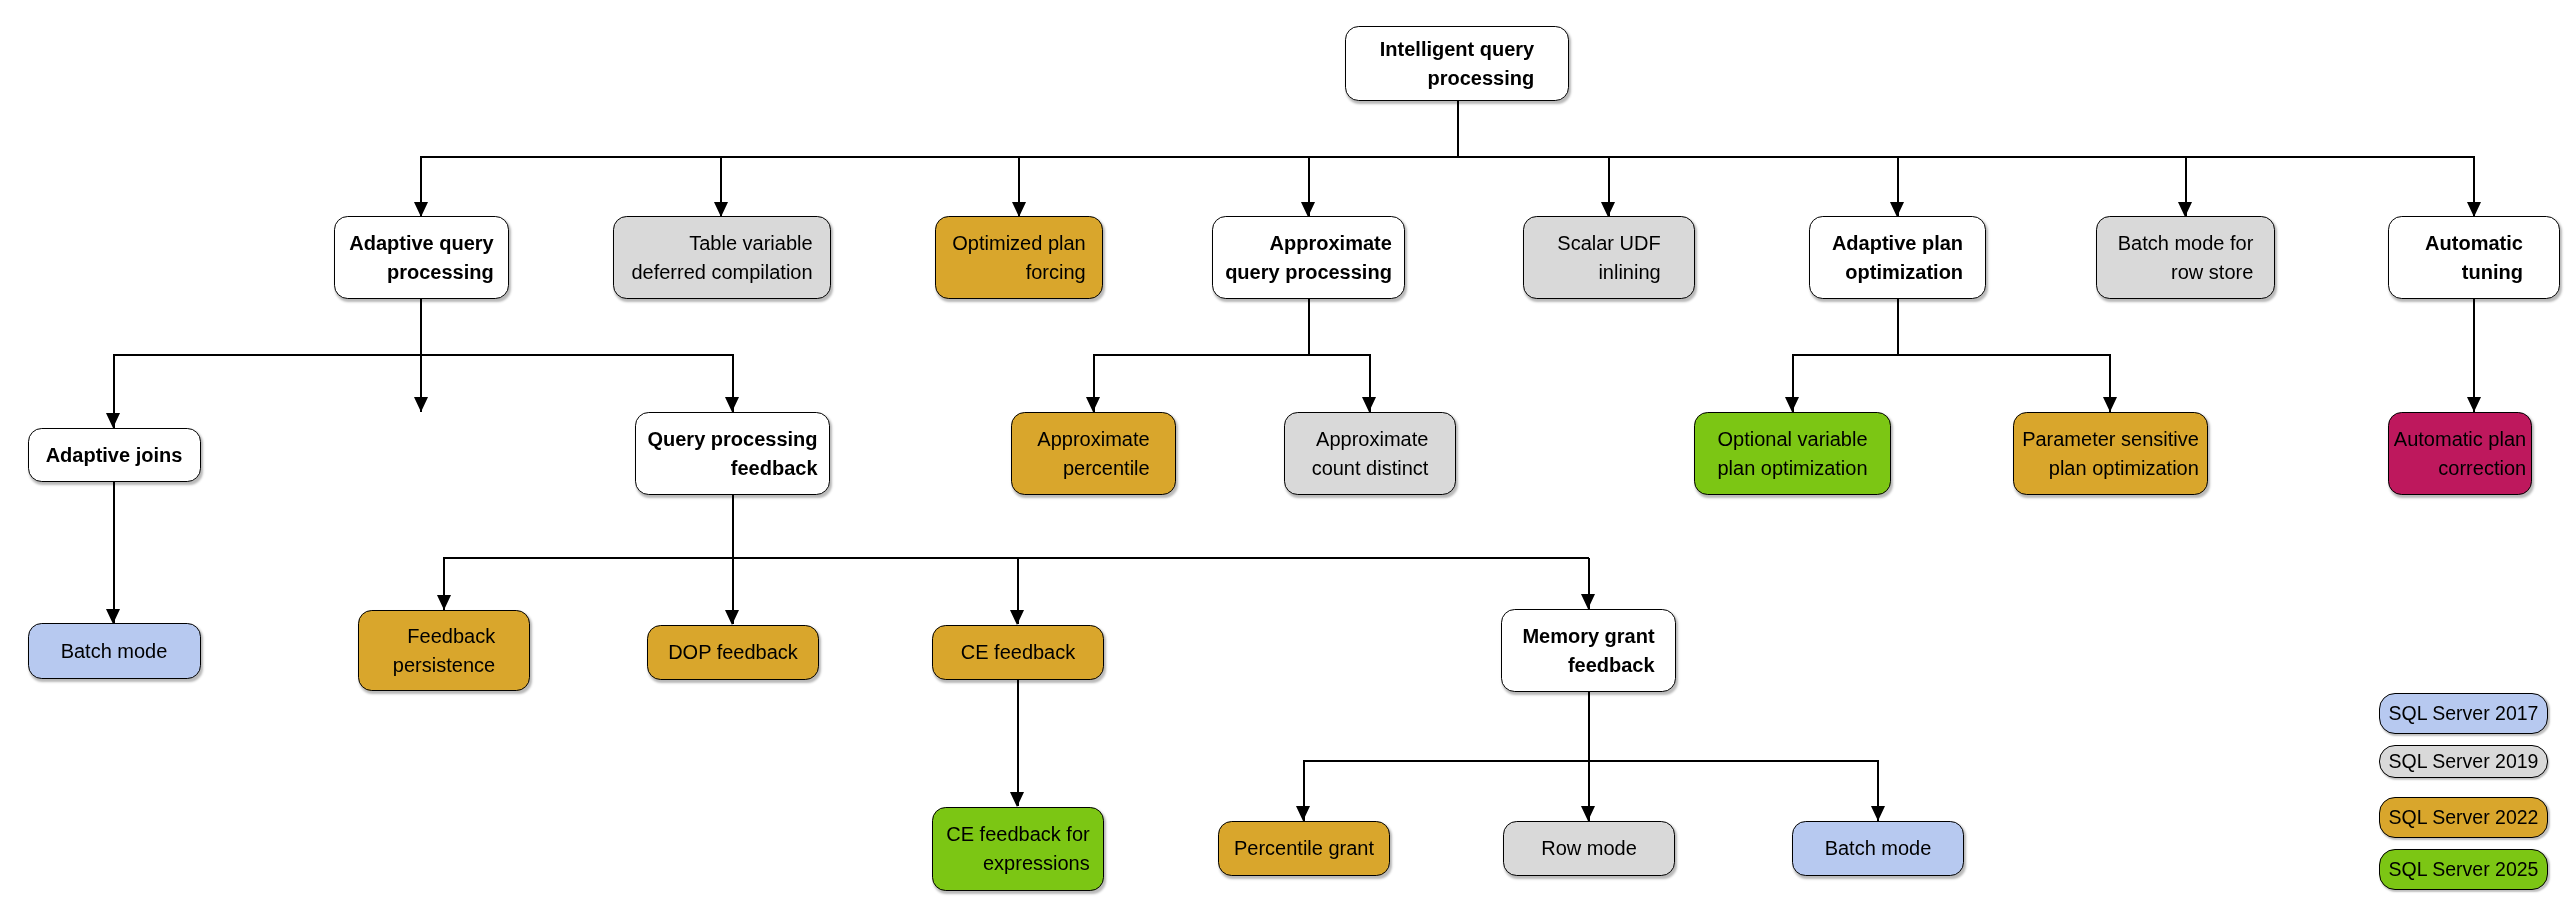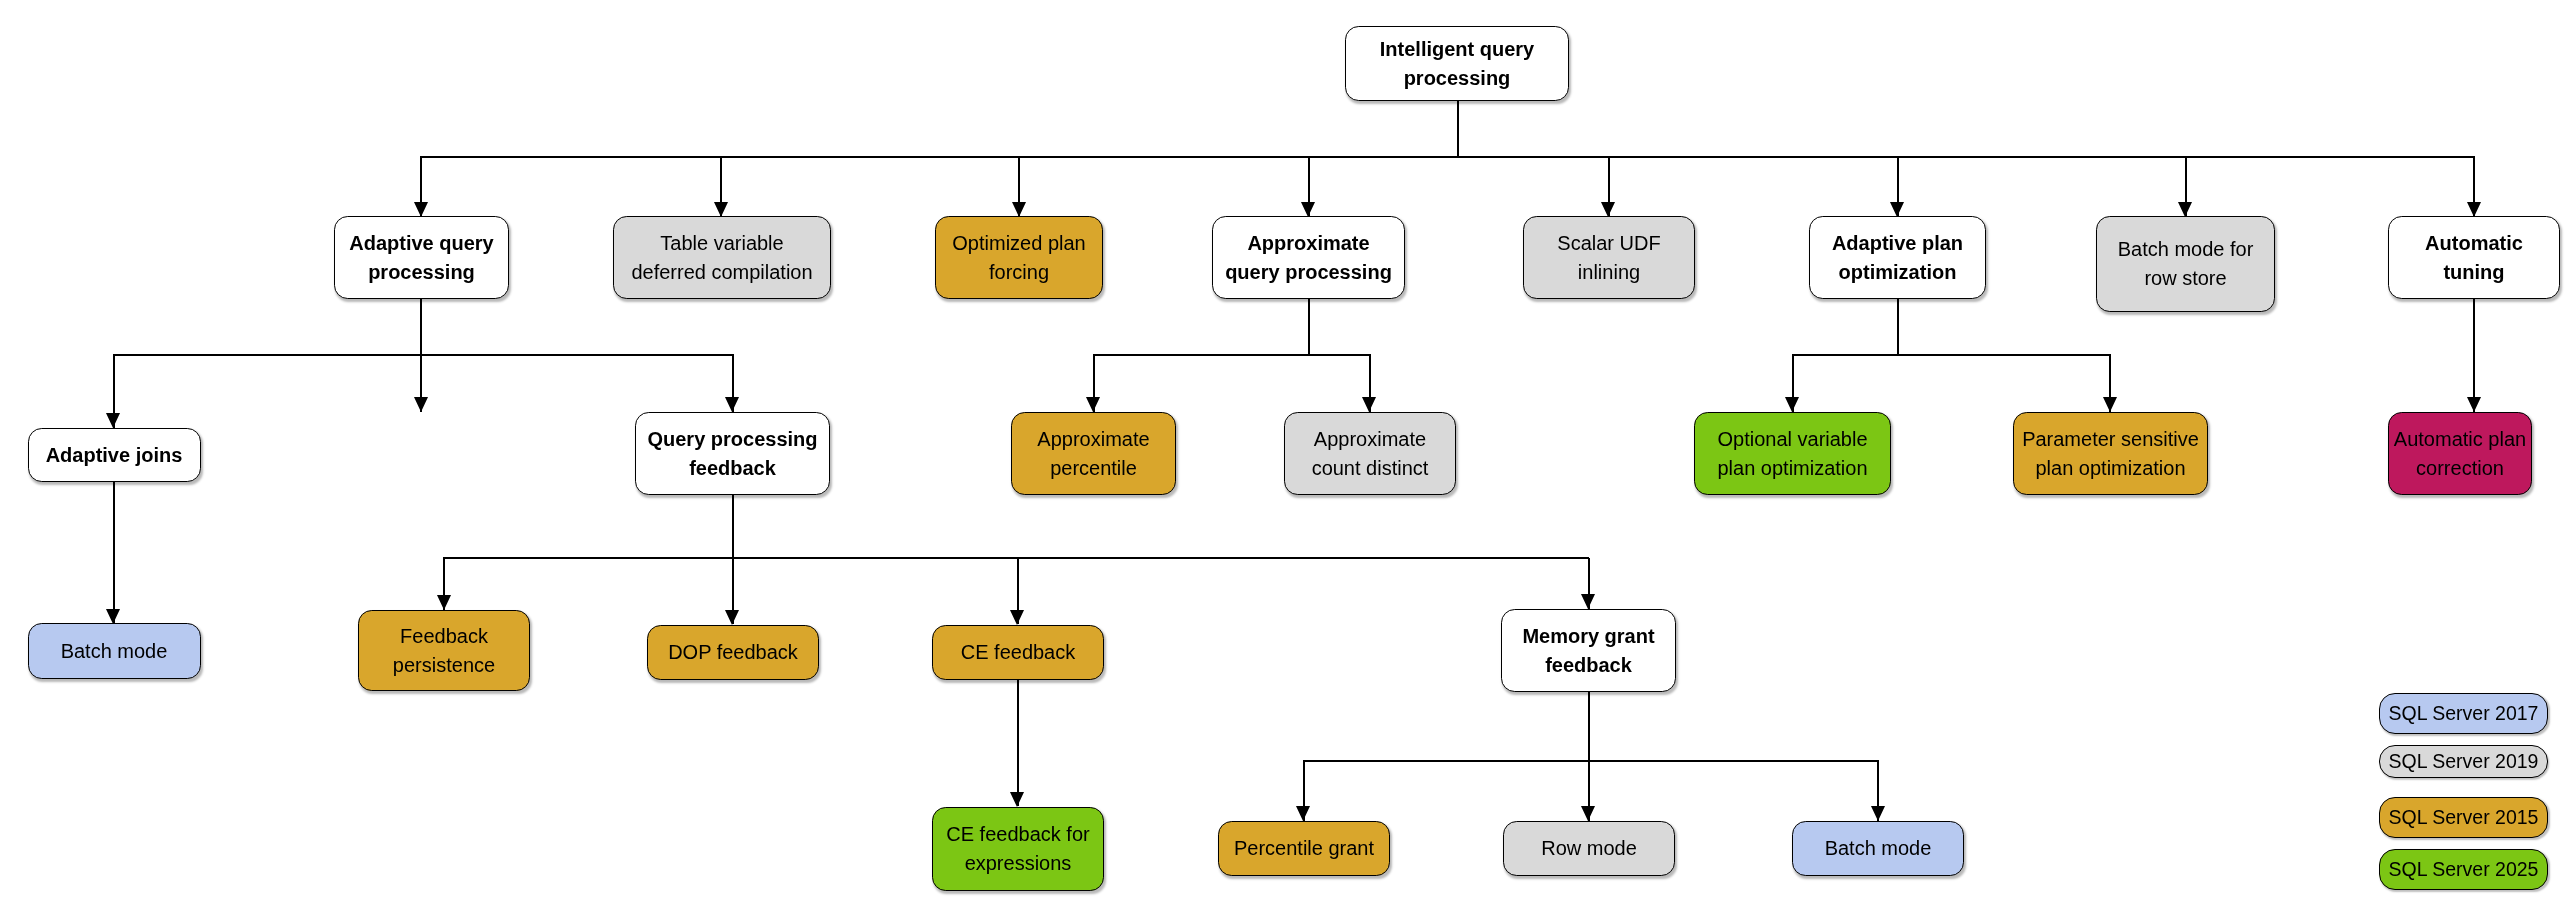--- a/index.html
+++ b/index.html
@@ -12,21 +12,21 @@
     overflow: hidden;
   }
   .node {
     position: absolute;
     box-sizing: border-box;
     border: 1.7px solid #000;
     border-radius: 13.7px;
     display: flex;
     align-items: center;
     justify-content: center;
-    text-align: center;
+    text-align: right;
     font-size: 20px;
     line-height: 29px;
     color: #000;
     white-space: pre-line;
     box-shadow: 1.7px 2.3px 2.3px rgba(0,0,0,0.28);
   }
   .node.bold { font-weight: bold; }
   .seg { position: absolute; background: #000; }
   .arrowhead {
     position: absolute;
@@ -59,21 +59,21 @@
     <div class="node" style="left: 613px; top: 216px; width: 218px; height: 83px; background: rgb(217, 217, 217);">Table variable
 deferred compilation</div>
     <div class="node" style="left: 935px; top: 216px; width: 168px; height: 83px; background: rgb(217, 166, 44);">Optimized plan
 forcing</div>
     <div class="node bold" style="left: 1212px; top: 216px; width: 193px; height: 83px; background: rgb(255, 255, 255);">Approximate
 query processing</div>
     <div class="node" style="left: 1523px; top: 216px; width: 172px; height: 83px; background: rgb(217, 217, 217);">Scalar UDF
 inlining</div>
     <div class="node bold" style="left: 1809px; top: 216px; width: 177px; height: 83px; background: rgb(255, 255, 255);">Adaptive plan
 optimization</div>
-    <div class="node" style="left: 2096px; top: 216px; width: 179px; height: 96px; background: rgb(217, 217, 217);">Batch mode for
+    <div class="node" style="left: 2096px; top: 216px; width: 179px; height: 83px; background: rgb(217, 217, 217);">Batch mode for
 row store</div>
     <div class="node bold" style="left: 2388px; top: 216px; width: 172px; height: 83px; background: rgb(255, 255, 255);">Automatic
 tuning</div>
     <div class="node bold" style="left: 27.5px; top: 428px; width: 173px; height: 54px; background: rgb(255, 255, 255);">Adaptive joins</div>
     <div class="node bold" style="left: 635px; top: 412px; width: 195px; height: 83px; background: rgb(255, 255, 255);">Query processing
 feedback</div>
     <div class="node" style="left: 1011px; top: 412px; width: 165px; height: 83px; background: rgb(217, 166, 44);">Approximate
 percentile</div>
     <div class="node" style="left: 1284px; top: 412px; width: 172px; height: 83px; background: rgb(217, 217, 217);">Approximate
 count distinct</div>
@@ -152,16 +152,16 @@
     <div class="seg" style="left: 1588px; top: 692px; width: 1.7px; height: 69px; background: rgb(0, 0, 0);"></div>
     <div class="seg" style="left: 1303px; top: 760px; width: 576px; height: 1.7px; background: rgb(0, 0, 0);"></div>
     <div class="seg" style="left: 1303px; top: 761px; width: 1.7px; height: 60px; background: rgb(0, 0, 0);"></div>
     <div class="arrowhead" style="left: 1296px; top: 806px; border-top-color: rgb(0, 0, 0);"></div>
     <div class="seg" style="left: 1588px; top: 761px; width: 1.7px; height: 60px; background: rgb(0, 0, 0);"></div>
     <div class="arrowhead" style="left: 1581px; top: 806px; border-top-color: rgb(0, 0, 0);"></div>
     <div class="seg" style="left: 1877px; top: 761px; width: 1.7px; height: 60px; background: rgb(0, 0, 0);"></div>
     <div class="arrowhead" style="left: 1871px; top: 806px; border-top-color: rgb(0, 0, 0);"></div>
     <div class="legend-item" style="left: 2379px; top: 693px; width: 169px; height: 41px; background: rgb(183, 201, 240);">SQL Server 2017</div>
     <div class="legend-item" style="left: 2379px; top: 745px; width: 169px; height: 33px; background: rgb(217, 217, 217);">SQL Server 2019</div>
-    <div class="legend-item" style="left: 2379px; top: 797px; width: 169px; height: 41px; background: rgb(217, 166, 44);">SQL Server 2015</div>
+    <div class="legend-item" style="left: 2379px; top: 797px; width: 169px; height: 41px; background: rgb(217, 166, 44);">SQL Server 2022</div>
     <div class="legend-item" style="left: 2379px; top: 849px; width: 169px; height: 41px; background: rgb(124, 198, 20);">SQL Server 2025</div>
   </div>
 
 
 </body></html>

